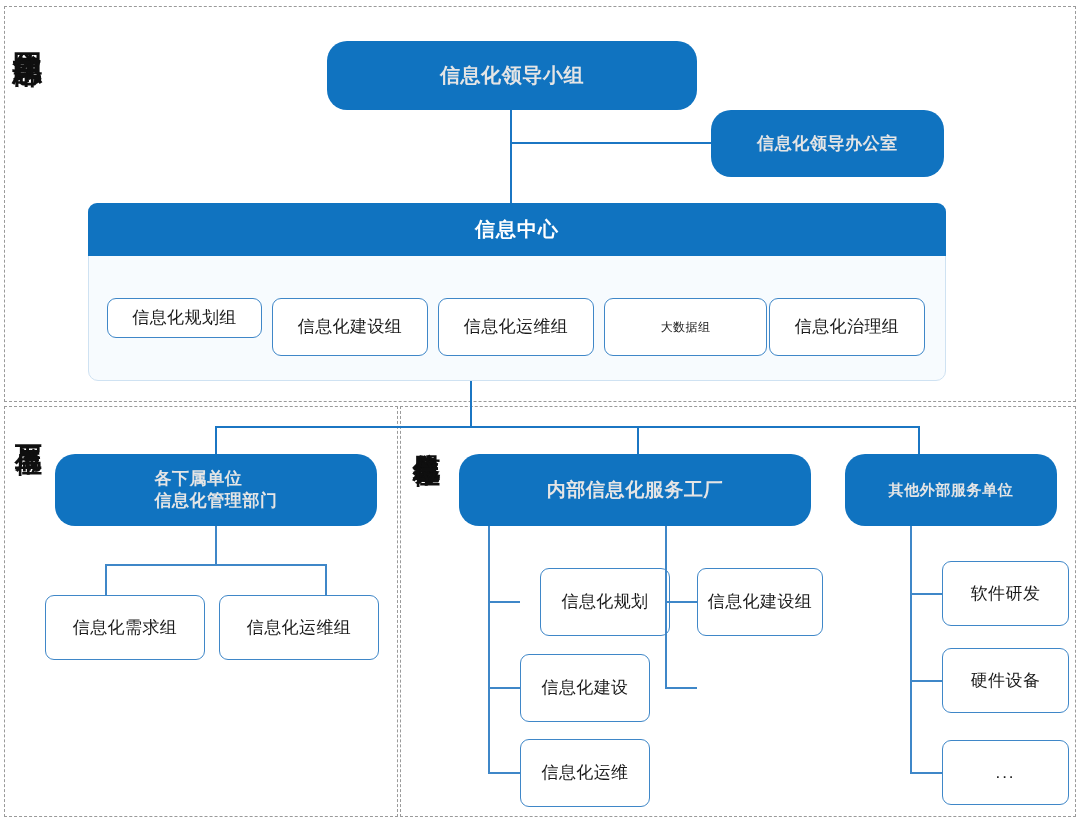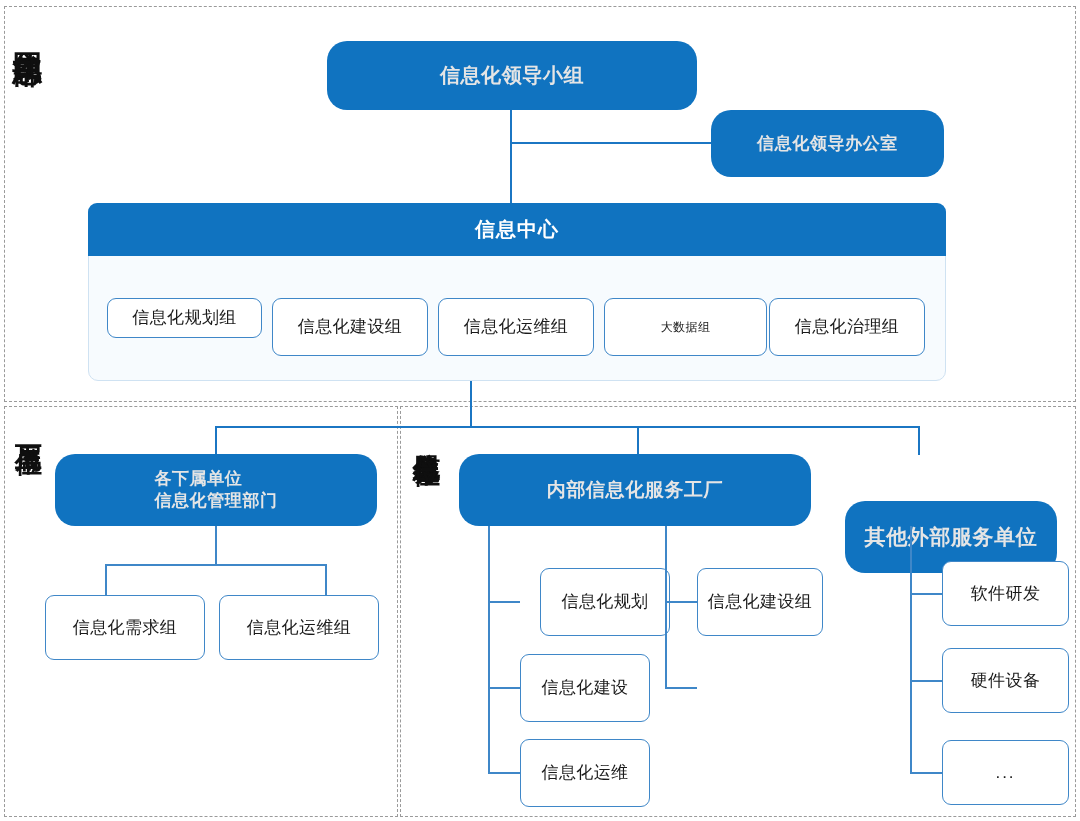--- a/index.html
+++ b/index.html
@@ -148,21 +148,21 @@
   <div class="whitebox" style="left:520px;top:568px;width:130px;height:68px;font-size:17px;margin-left:20px;">信息化规划</div>
   <div class="whitebox" style="left:520px;top:654px;width:130px;height:68px;font-size:17px;">信息化建设</div>
   <div class="whitebox" style="left:520px;top:739px;width:130px;height:68px;font-size:17px;">信息化运维</div>
 
   <div class="ln lnv ln-thin" style="left:665px;top:526px;height:163px;"></div>
   <div class="ln lnh ln-thin" style="left:665px;top:601px;width:32px;"></div>
   <div class="ln lnh ln-thin" style="left:665px;top:687px;width:32px;"></div>
 
   <div class="whitebox" style="left:697px;top:568px;width:126px;height:68px;font-size:17px;">信息化建设组</div>
 
-  <div class="bluebox" style="left:845px;top:454px;width:212px;height:72px;font-size:21px;margin-top:47px;">其他外部服务单位</div>
+  <div class="bluebox" style="left:845px;top:454px;width:212px;height:72px;font-size:15px;">其他外部服务单位</div>
 
   <div class="ln lnv ln-thin" style="left:910px;top:526px;height:248px;"></div>
   <div class="ln lnh ln-thin" style="left:910px;top:593px;width:32px;"></div>
   <div class="ln lnh ln-thin" style="left:910px;top:680px;width:32px;"></div>
   <div class="ln lnh ln-thin" style="left:910px;top:772px;width:32px;"></div>
 
   <div class="whitebox" style="left:942px;top:561px;width:127px;height:65px;font-size:17px;">软件研发</div>
   <div class="whitebox" style="left:942px;top:648px;width:127px;height:65px;font-size:17px;">硬件设备</div>
   <div class="whitebox" style="left:942px;top:740px;width:127px;height:65px;font-size:17px;letter-spacing:2px;">...</div>
 

